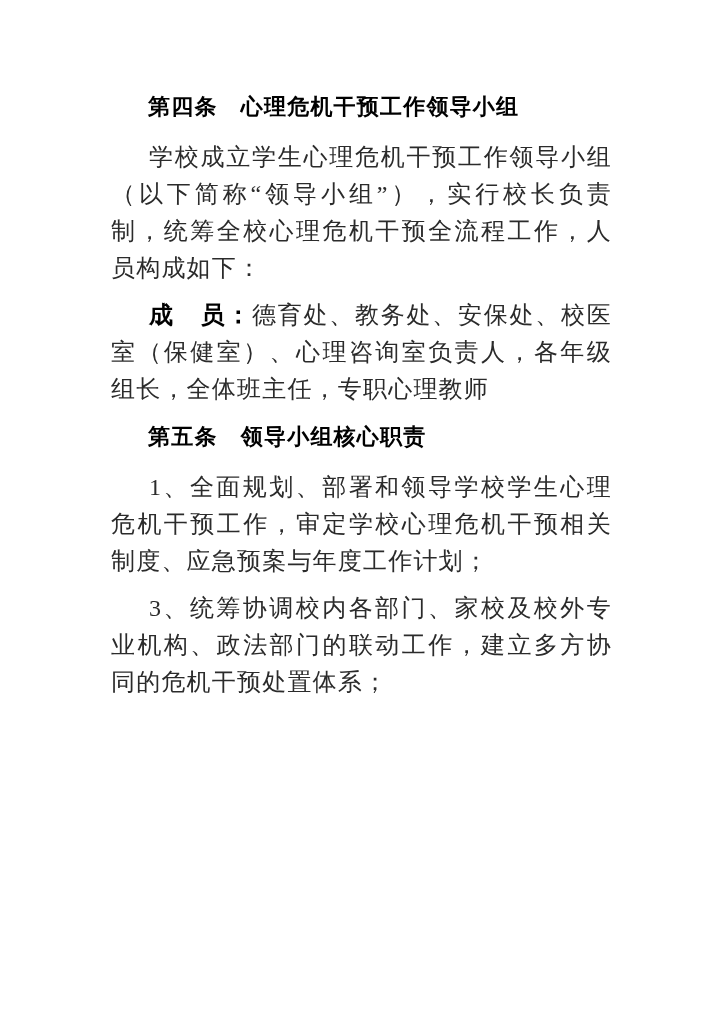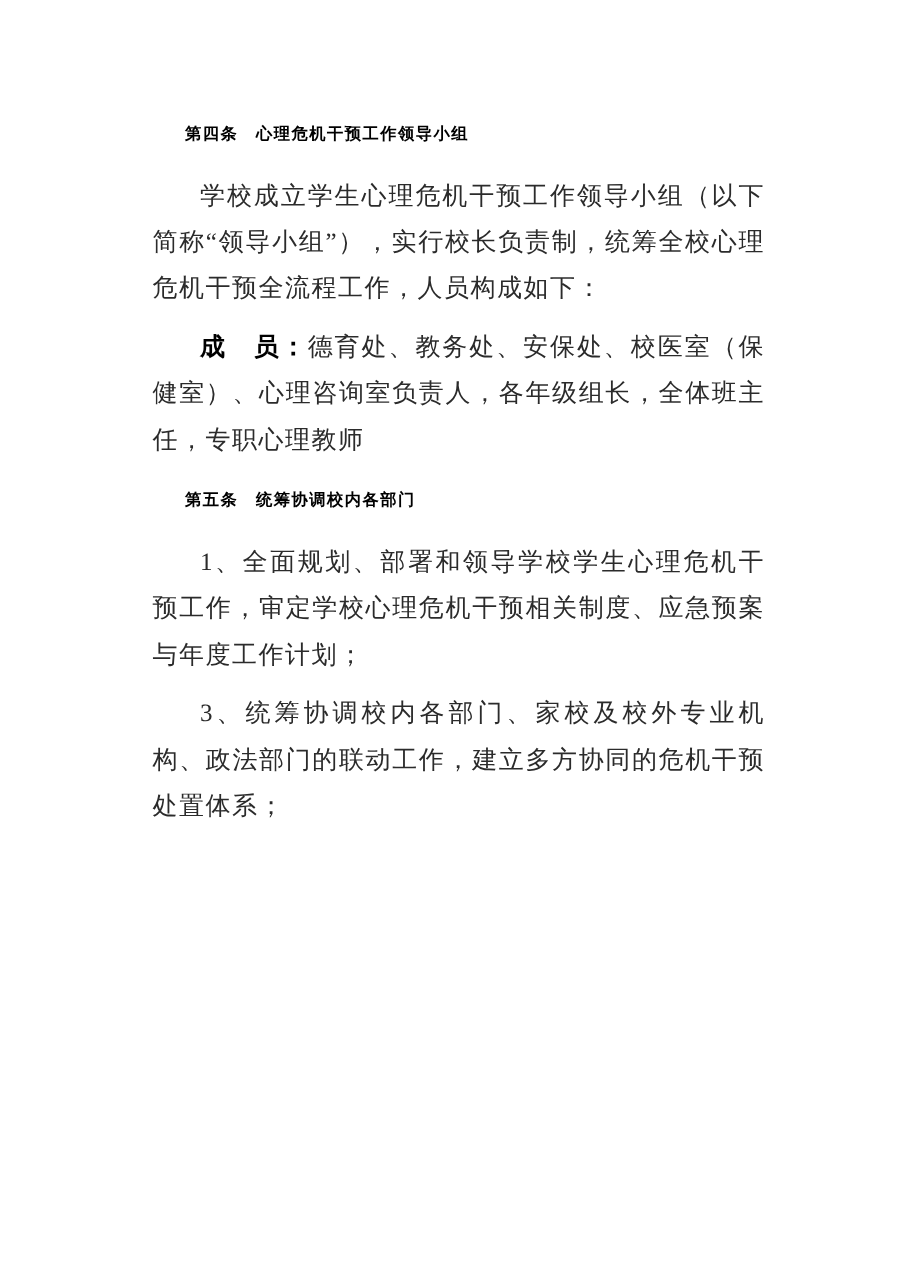--- a/index.html
+++ b/index.html
@@ -12,32 +12,32 @@
     width: 724px;
     height: 1024px;
     background: #ffffff;
     overflow: hidden;
     font-family: "Liberation Serif", "DejaVu Serif", serif;
   }
   .content {
     padding: 88px 112px 0 110px;
   }
   .para {
-    margin: 0 0 10px 12px;
-    font-size: 20px;
+    margin: 0 0 10px 1px;
+    font-size: 24px;
     line-height: 37px;
     letter-spacing: 1.2px;
     color: #2b2b2b;
     text-align: justify;
     text-indent: 38px;
     word-break: break-all;
   }
   .heading {
     margin: 10px 0 14px 0;
-    font-size: 13px;
+    font-size: 22px;
     line-height: 37px;
     letter-spacing: 1.2px;
     color: #000000;
     font-weight: bold;
     text-indent: 38px;
   }
   .heading.first {
     margin-top: 0;
   }
   .lbl {
@@ -53,21 +53,21 @@
 
     <p class="heading first">第四条　心理危机干预工作领导小组</p>
 
     <p class="para">学校成立学生心理危机干预工作领导小组（以下简称“领导小组”），实行校长负责制，统筹全校心理危机干预全流程工作，人员构成如下：</p>
 
 
 
     <p class="para"><span class="lbl">成　员：</span><span>德育处、教务处、安保处、校医室（保健室）、心理咨询室负责人，各年级组长，全体班主任，专职心理教师</span></p>
 
 
-    <p class="heading">第五条　统筹协调校内各部门</p>
+    <p class="heading">第五条　领导小组核心职责</p>
 
     <p class="para">1、全面规划、部署和领导学校学生心理危机干预工作，审定学校心理危机干预相关制度、应急预案与年度工作计划；</p>
 
     <p class="para">3、统筹协调校内各部门、家校及校外专业机构、政法部门的联动工作，建立多方协同的危机干预处置体系；</p>
 
 
   </div>
 </div>
 
 </body></html>

